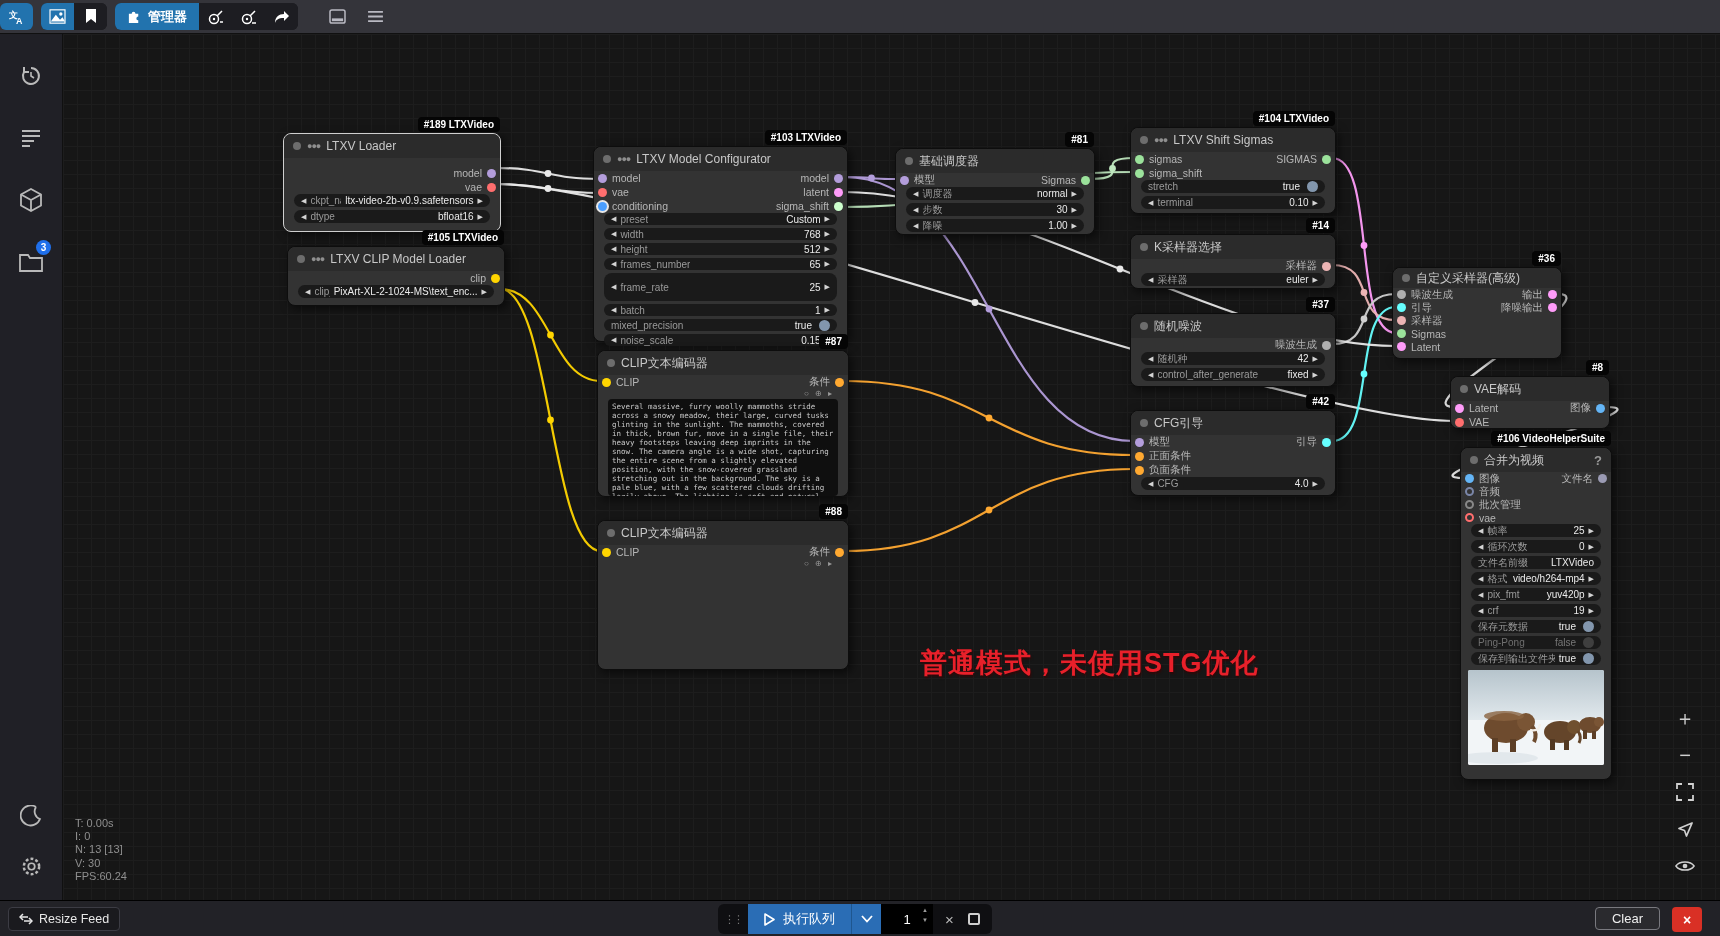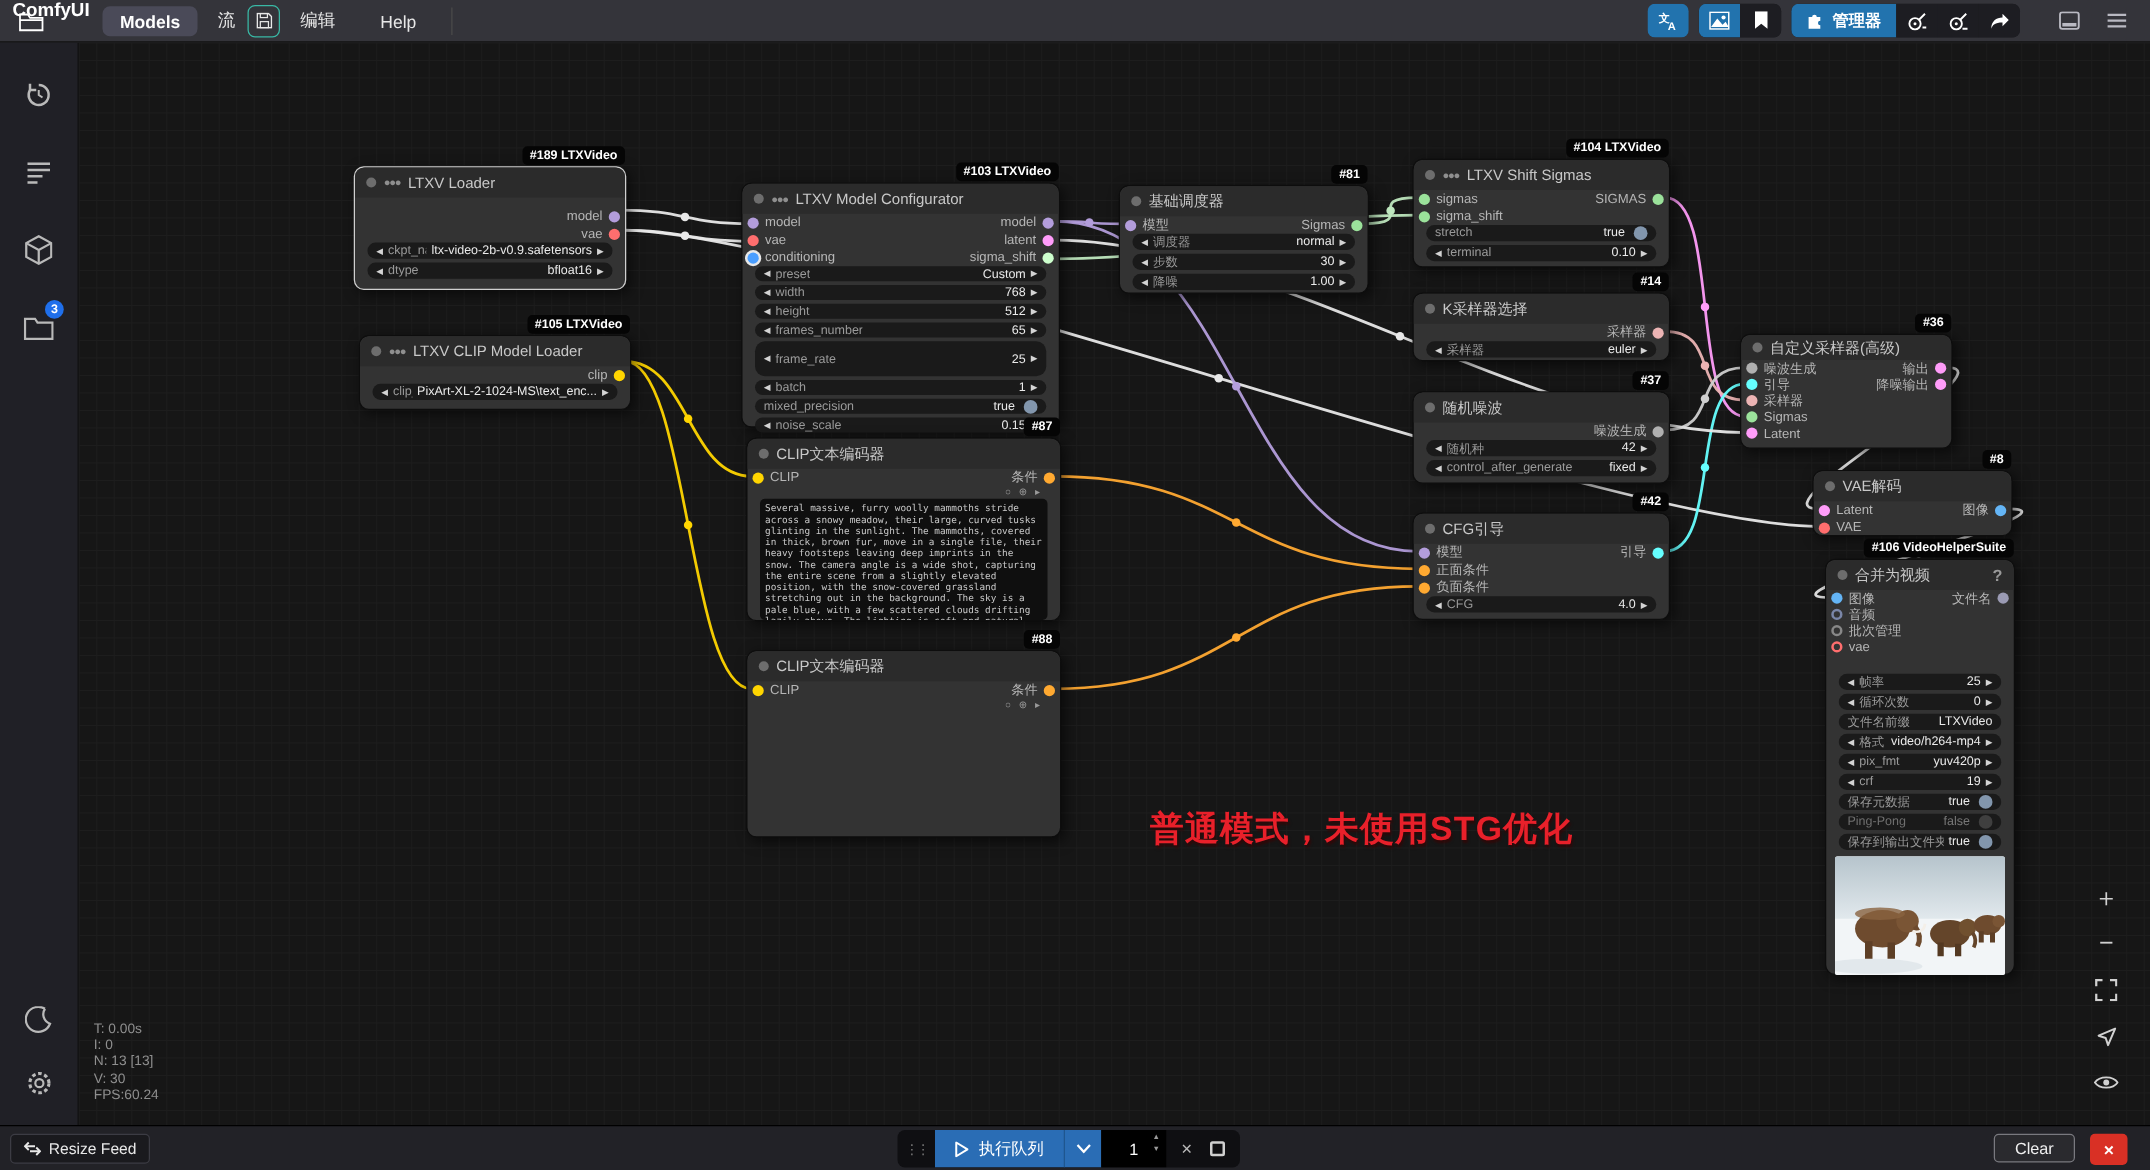--- a/index.html
+++ b/index.html
@@ -103,41 +103,20 @@
   .stopb { width:12px; height:12px; border:2px solid #cfcfcf; border-radius:2px; margin:0 12px 0 2px; cursor:pointer; }
   .clear-btn { position:absolute; right:60px; top:6px; border:1px solid #79797f; background:#2a2a2e; color:#efefef;
     font-size:13px; padding:3px 16px; border-radius:4px; cursor:pointer; }
   .red-btn { position:absolute; right:18px; top:6px; width:30px; height:25px; background:#d93025; border:none;
     border-radius:4px; color:#fff; font-size:14px; font-weight:bold; cursor:pointer; }
 </style>
 </head>
 <body>
 
 <div class="topbar">
-  <div class="tb-left">
-    <div class="logo">
-      <span class="logo-txt">ComfyUI</span>
-      <svg width="22" height="18" viewBox="0 0 24 20">
-        <path d="M2 4 h7 l2 3 h11 v11 h-20 z" fill="#34343a" stroke="#fff" stroke-width="1.6"></path>
-        <path d="M2 9 h20" stroke="#fff" stroke-width="1.6" fill="none"></path>
-      </svg>
-    </div>
-    <div class="menu-pill">Models</div>
-    <span class="menu-txt">流</span>
-    <button class="save-btn">
-      <svg width="13" height="13" viewBox="0 0 16 16">
-        <path d="M1 1 h11 l3 3 v11 h-14 z" fill="none" stroke="#e8e8e8" stroke-width="1.4"></path>
-        <rect x="4" y="9" width="8" height="6" fill="none" stroke="#e8e8e8" stroke-width="1.2"></rect>
-        <rect x="4" y="1" width="7" height="4" fill="none" stroke="#e8e8e8" stroke-width="1.2"></rect>
-      </svg>
-    </button>
-    <span class="menu-txt">编辑</span>
-    <span class="menu-txt" style="margin-left:14px">Help</span>
-    <div class="tb-sep"></div>
-  </div>
   <div class="tb-right">
     <div class="tb-group">
       <div class="tb-btn blue">
         <svg width="18" height="16" viewBox="0 0 20 18">
           <text x="1" y="10" font-size="10" fill="#fff" font-weight="bold">文</text>
           <text x="9" y="17" font-size="10" fill="#fff" font-weight="bold">A</text>
         </svg>
       </div>
     </div>
     <div class="tb-group">
@@ -304,21 +283,21 @@
         <span class="wval">ltx-video-2b-v0.9.safetensors</span>
         <span class="arr">▶</span>
       </div>
       <div class="widget" style="height: 13px;">
         <span class="arr">◀</span>
         <span class="wlab">dtype</span>
         <span class="wval">bfloat16</span>
         <span class="arr">▶</span>
       </div>
     </div>
-    <div class="node" style="left: 287px; top: 268px; width: 218px; height: 60px;">
+    <div class="node" style="left: 287px; top: 246px; width: 218px; height: 60px;">
       <div class="node-badge">#105 LTXVideo</div>
       <div class="node-title" style="height: 24px;">
         <span class="col-dot"></span>
         <span class="ltx-dots">●●●</span>
         <span>LTXV CLIP Model Loader</span>
       </div>
       <div>
         <div class="slot-row" style="height: 14px;">
           <div class="slot"></div>
           <div class="slot">
@@ -735,21 +714,21 @@
           <div class="slot"></div>
         </div>
         <div class="slot-row" style="height: 13px;">
           <div class="slot">
             <span class="sdot hollow" style="border-color: rgb(255, 110, 110);"></span>
             <span>vae</span>
           </div>
           <div class="slot"></div>
         </div>
       </div>
-      <div class="widget" style="height: 13px; margin-top: 15px;">
+      <div class="widget" style="height: 13px;">
         <span class="arr">◀</span>
         <span class="wlab">帧率</span>
         <span class="wval">25</span>
         <span class="arr">▶</span>
       </div>
       <div class="widget" style="height: 13px;">
         <span class="arr">◀</span>
         <span class="wlab">循环次数</span>
         <span class="wval">0</span>
         <span class="arr">▶</span>

